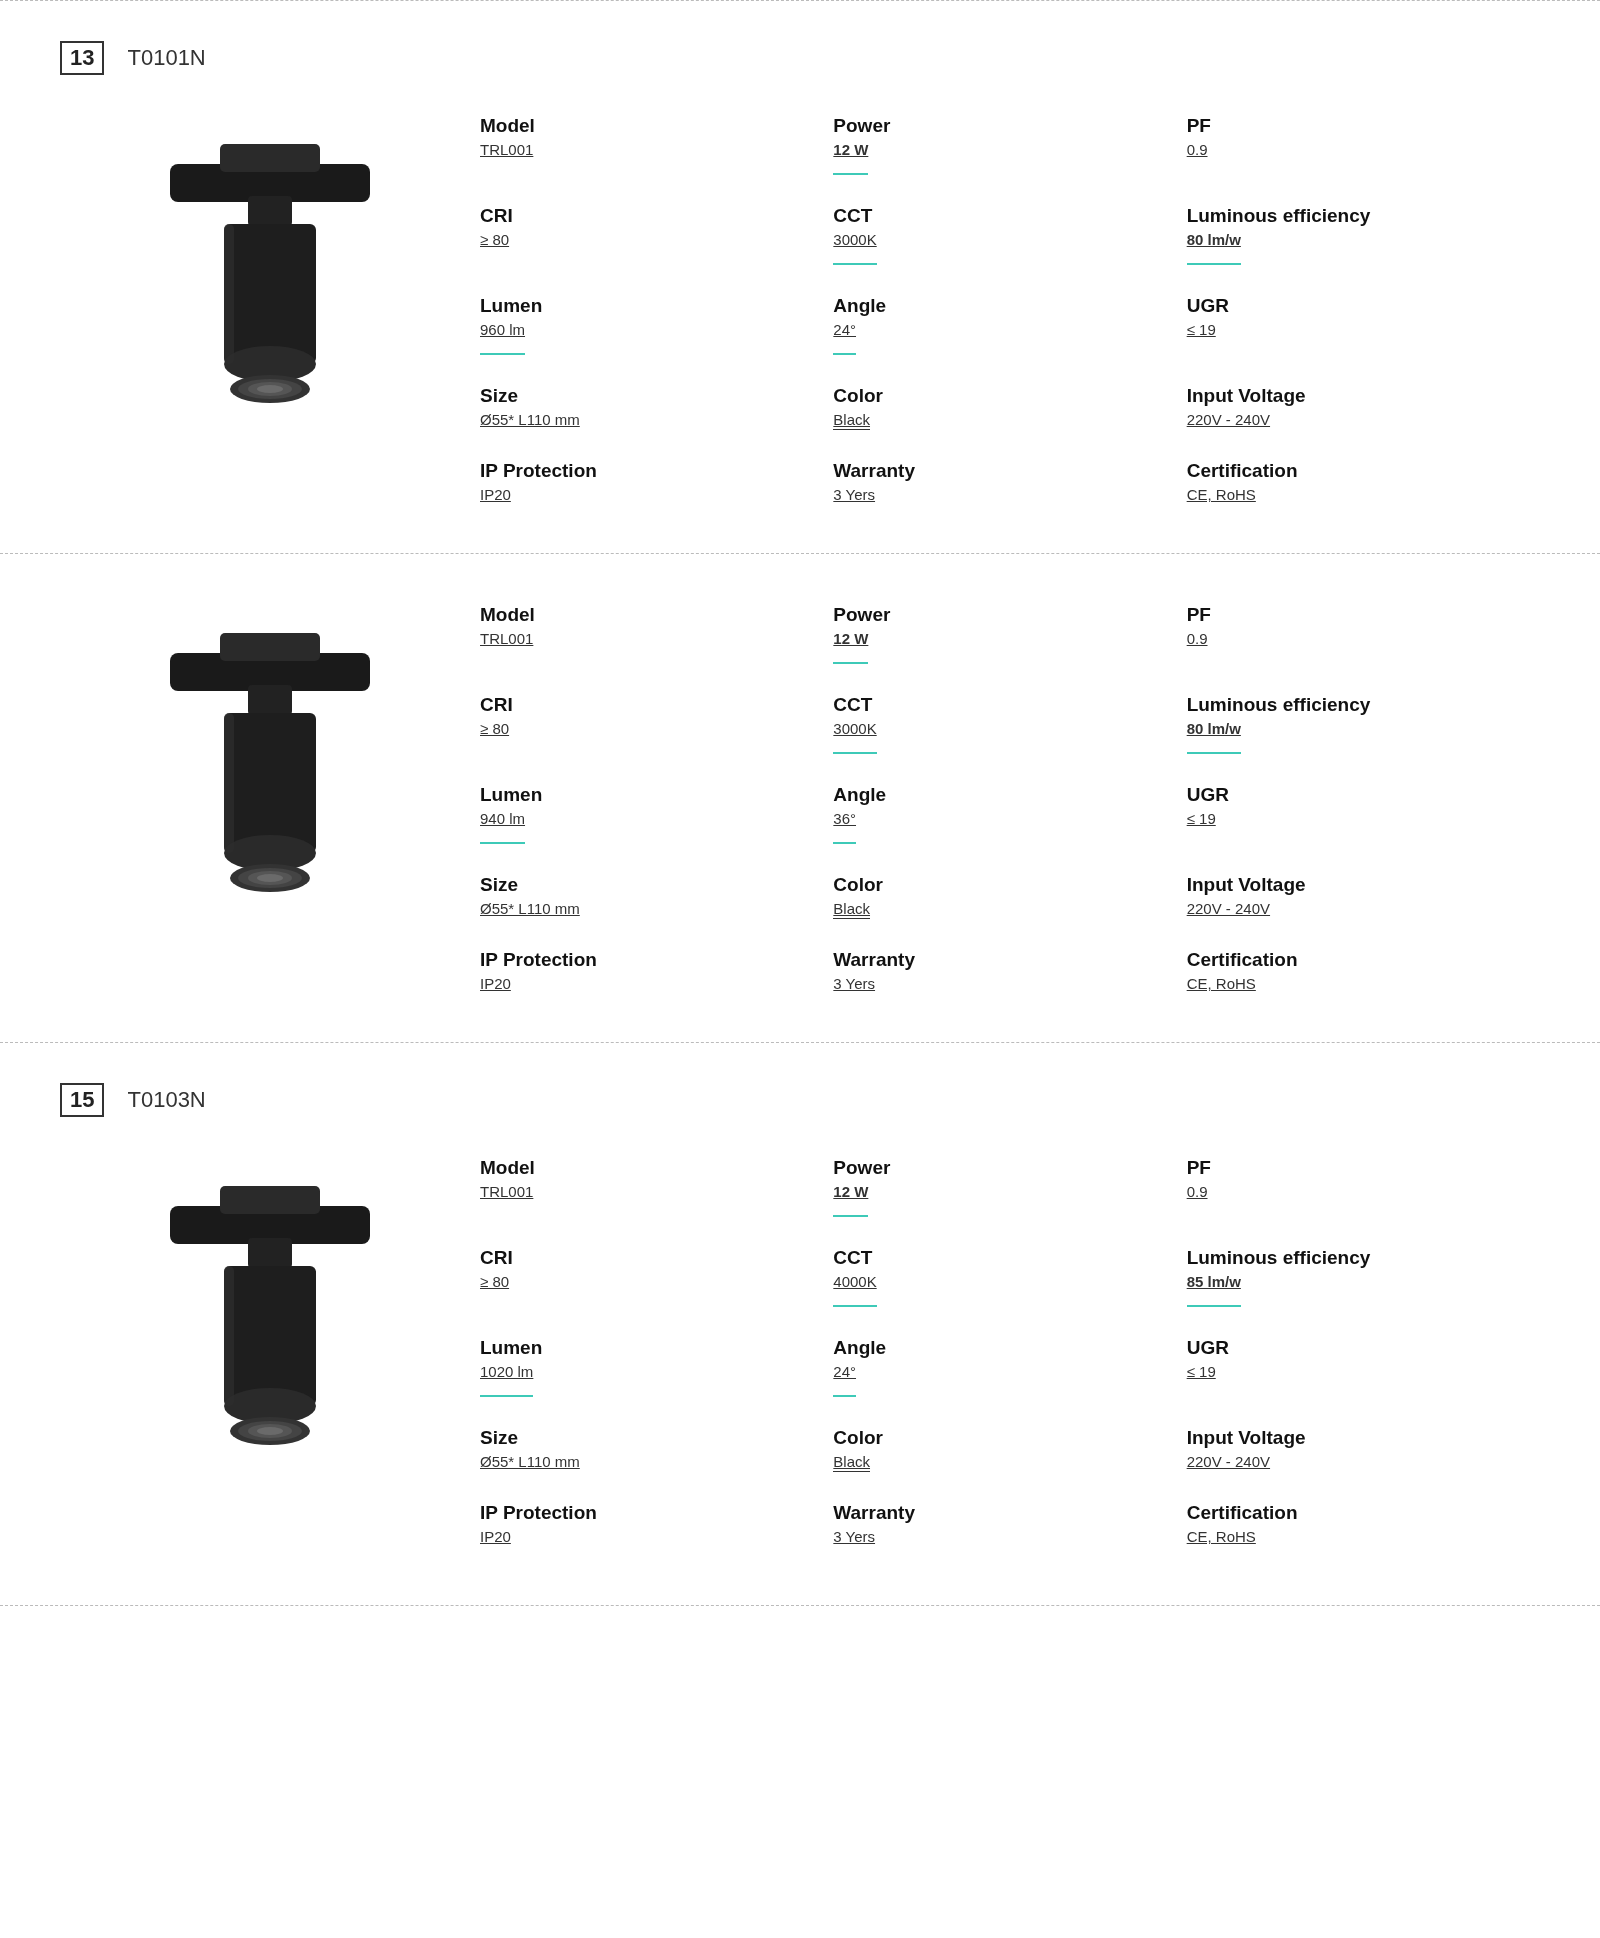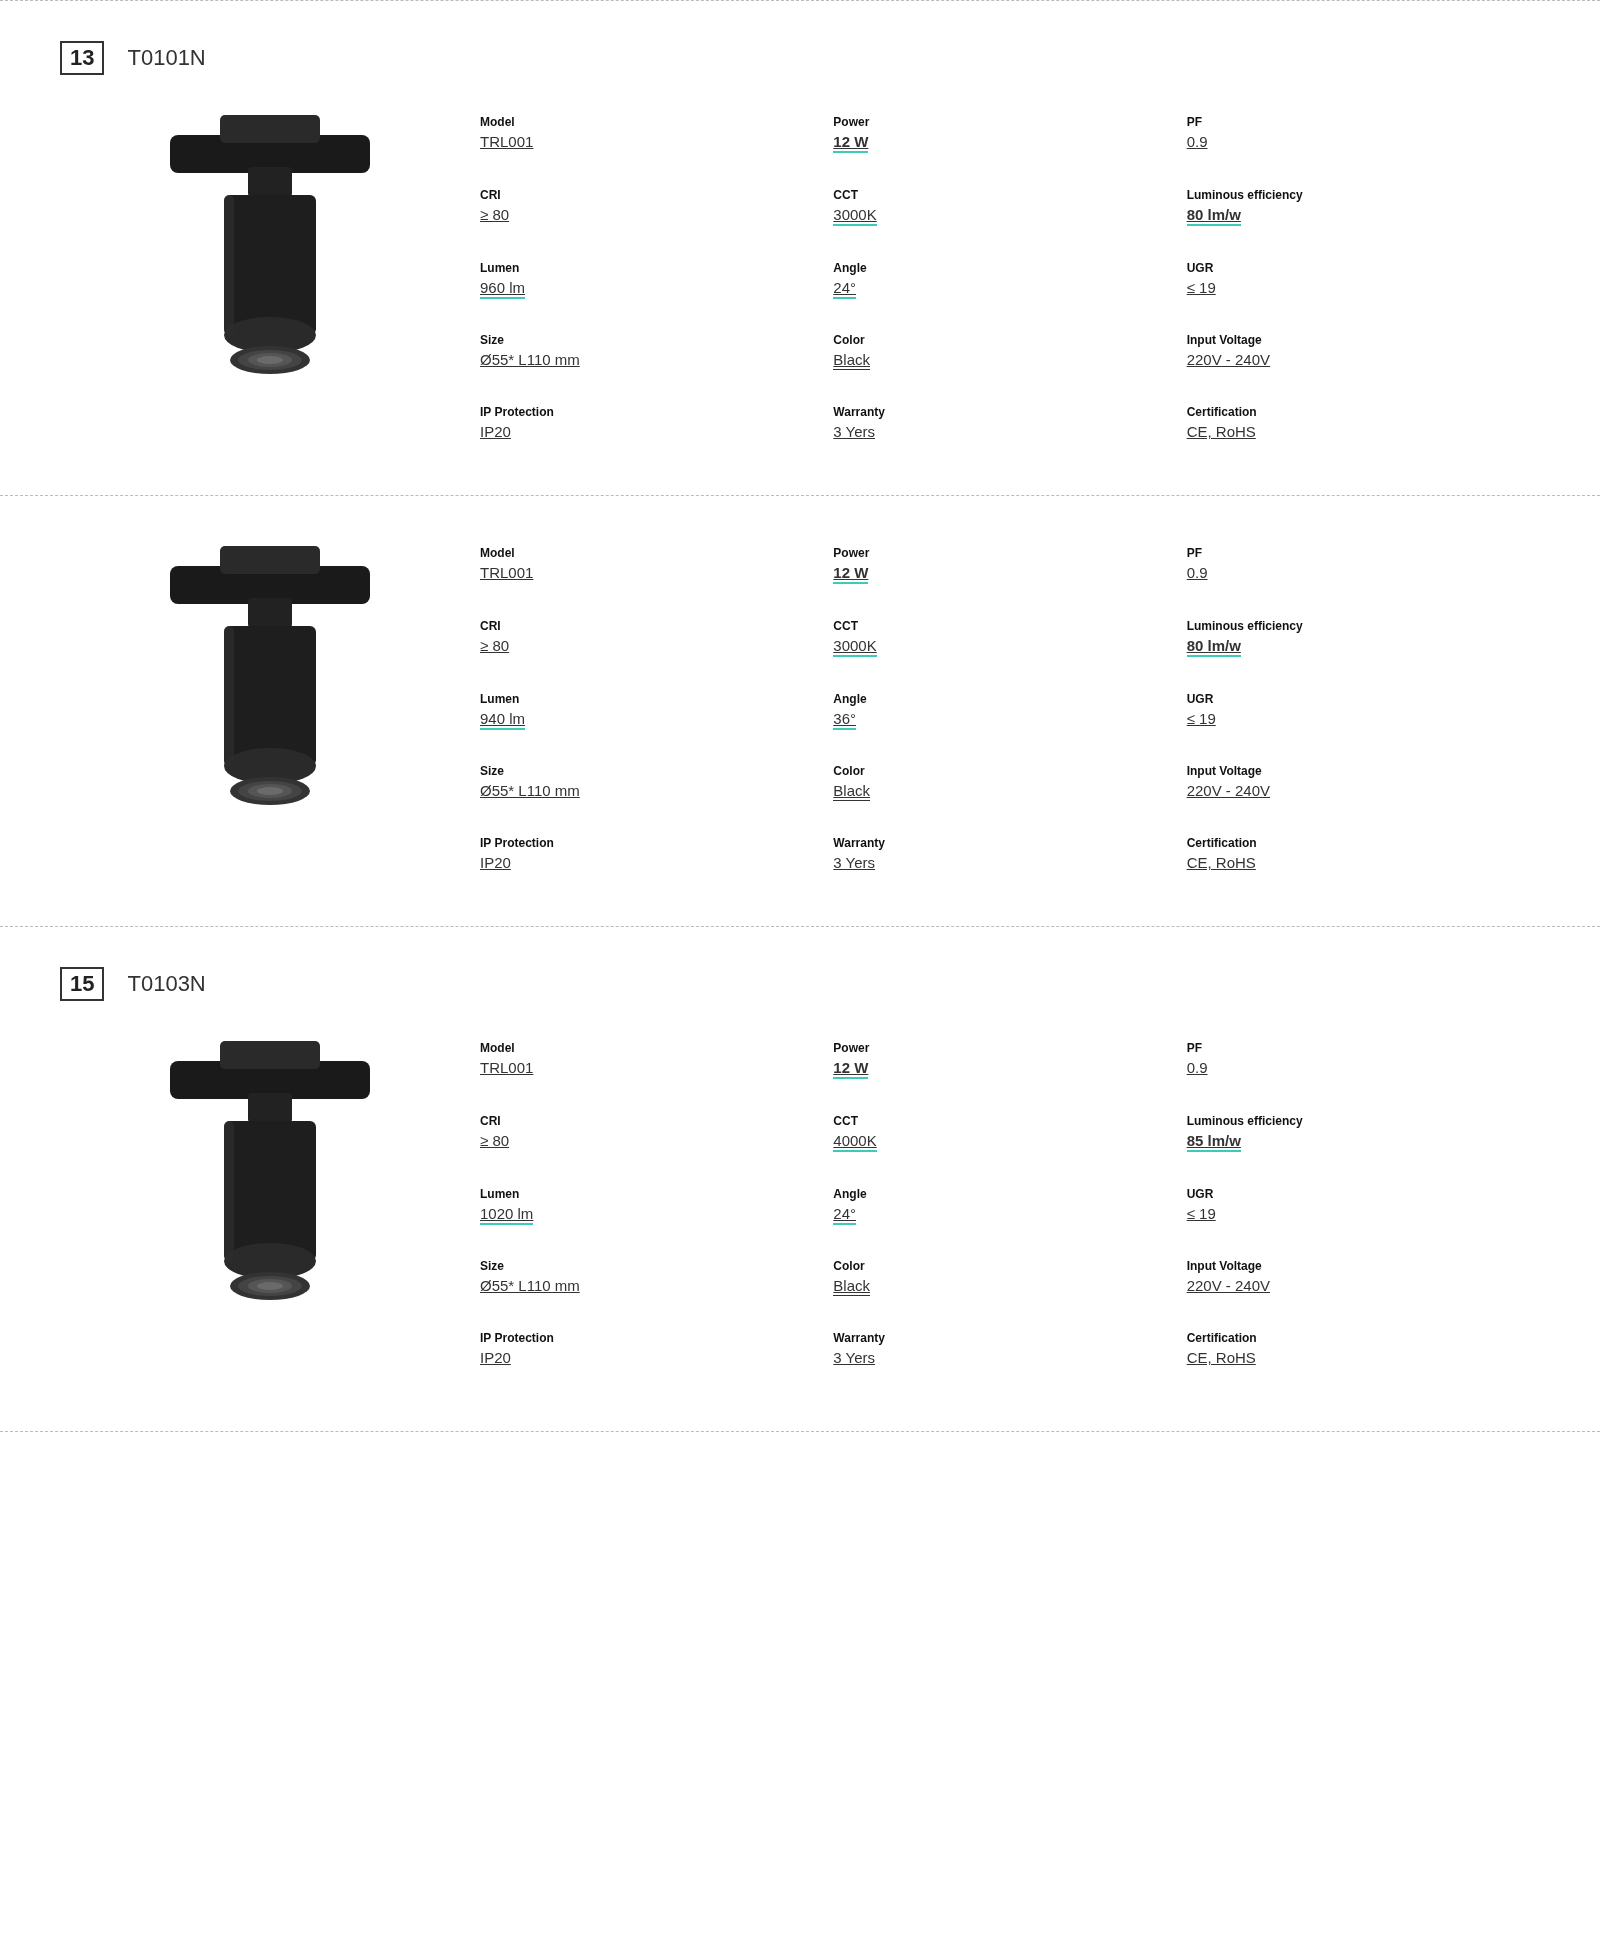--- a/index.html
+++ b/index.html
@@ -67,36 +67,36 @@
       row-gap: 30px;
       column-gap: 0;
       padding-top: 10px;
     }
 
     .spec-item {
       padding: 0 20px 0 0;
     }
 
     .spec-label {
-      font-size: 12px;
+      font-size: 19px;
       font-weight: bold;
       color: #111;
       margin-bottom: 4px;
     }
 
     .spec-value {
       font-size: 15px;
       color: #333;
       text-decoration: underline;
     }
 
     .spec-value.underline-teal {
       display: inline-block;
       border-bottom: 2.5px solid #3ecab8;
-      padding-bottom: 1px;
+      padding-bottom: 15px;
     }
 
     .spec-value.underline-black {
       display: inline-block;
       border-bottom: 1.5px solid #333;
       padding-bottom: 1px;
     }
 
     .spec-value.bold {
       font-weight: bold;

